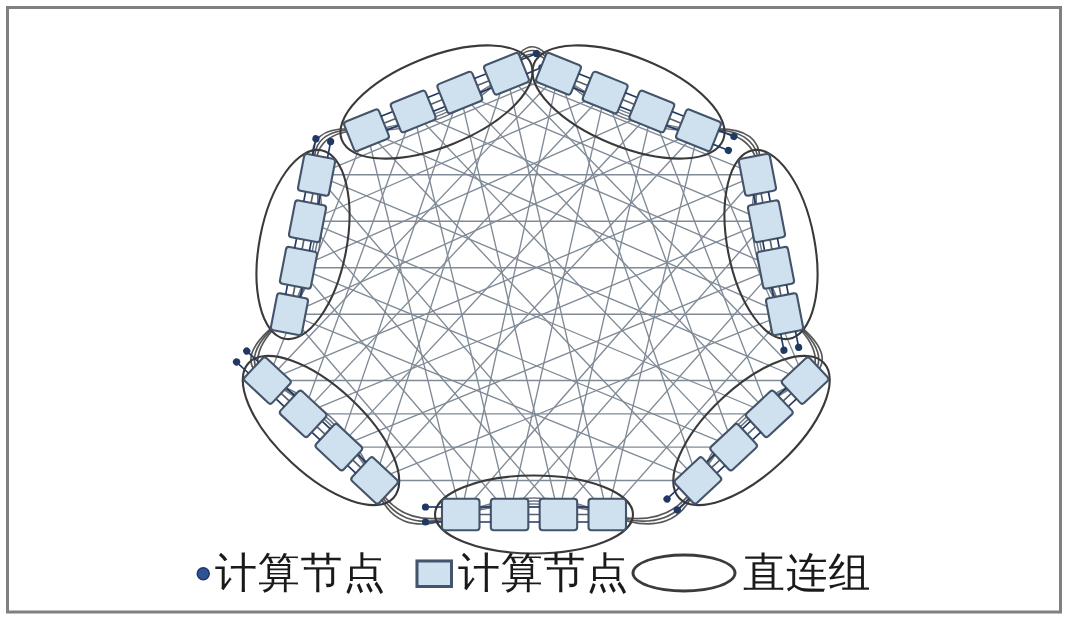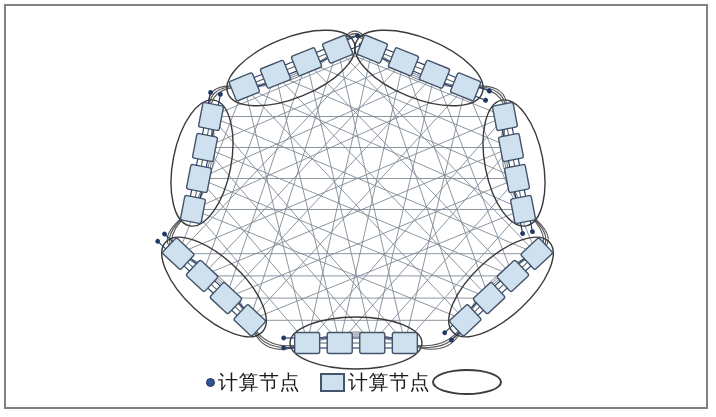--- a/index.html
+++ b/index.html
@@ -41,21 +41,21 @@
     align-items: center;
     justify-content: center;
     gap: 0px;
   }
   .legend-item {
     display: flex;
     align-items: center;
   }
   .legend-label {
     font-family: "Liberation Serif", serif;
-    font-size: 20px;
+    font-size: 28px;
     color: #1a1a1a;
     letter-spacing: 0.5px;
     white-space: nowrap;
   }
   .legend-gap {
     width: 20px;
   }
   .glyph {
     display: inline-block;
     flex: none;
@@ -444,16 +444,17 @@
 
     <div class="legend-gap"></div>
 
     <div class="legend-item">
       <span class="glyph glyph-square"></span>
       <span class="legend-label">计算节点</span>
     </div>
 
     <div class="legend-item">
       <span class="glyph glyph-ellipse"></span>
+      <span class="legend-label">直连组</span>
     </div>
 
   </div>
 </div>
 
 </body></html>

